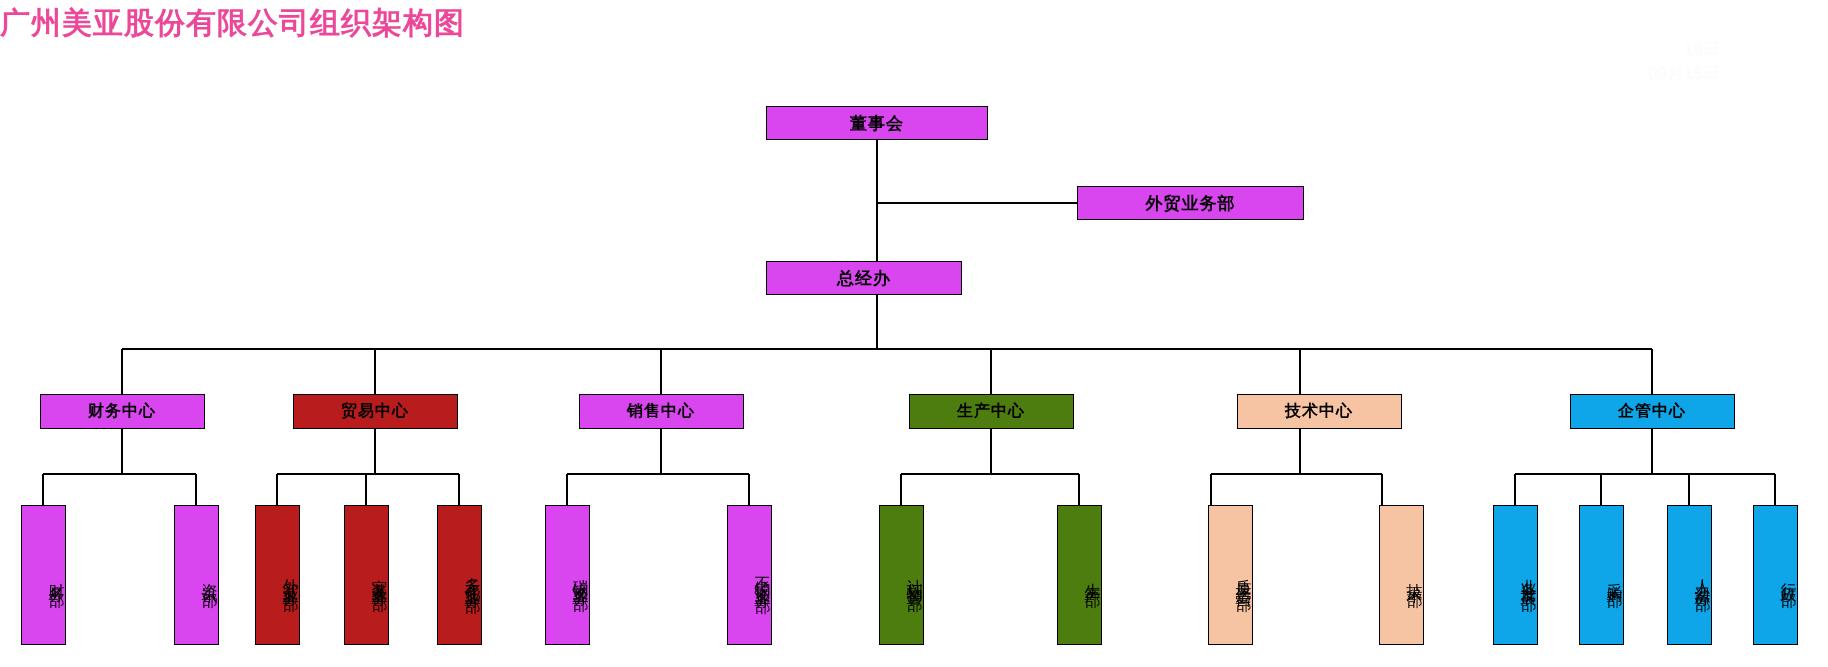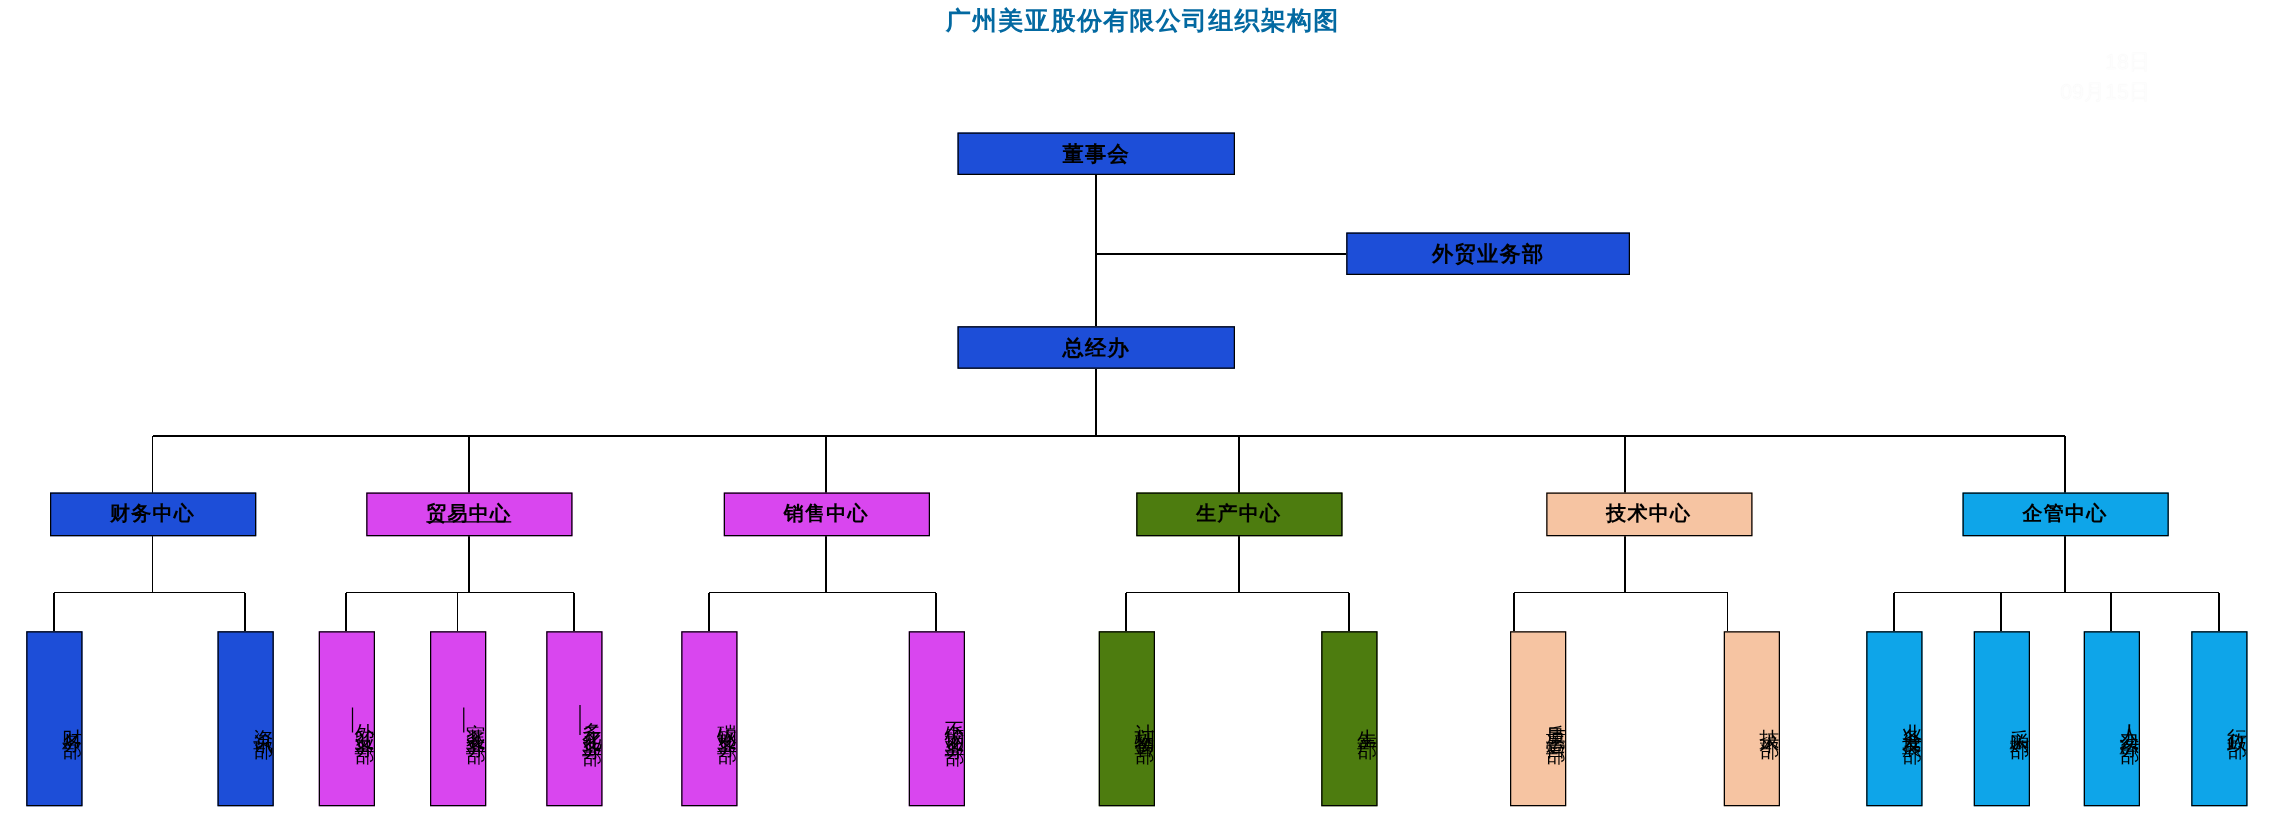--- a/index.html
+++ b/index.html
@@ -20,26 +20,25 @@
     width: 1828px;
     height: 667px;
   }
 
   
   #chart-title {
     position: absolute;
     left: 0;
     top: 3px;
     width: 1828px;
-    text-align: center;
     font-family: "Liberation Serif", "DejaVu Serif", serif;
     font-weight: bold;
-    font-size: 20px;
+    font-size: 30px;
     letter-spacing: 1px;
-    color: #0369a1;
+    color: #ec4899;
     white-space: nowrap;
   }
 
   
   #watermark {
     position: absolute;
     left: 1420px;
     top: 38px;
     width: 300px;
     font-size: 17px;
@@ -97,22 +96,22 @@
     writing-mode: vertical-rl;
     text-orientation: upright;
     letter-spacing: 4px;
     line-height: 1;
     padding-top: 2px;
     align-items: flex-start;
     justify-content: center;
   }
 
   
-  .c-gray   { background: #1d4ed8; }
-  .c-amber  { background: #d946ef; text-decoration: underline; }
+  .c-gray   { background: #d946ef; }
+  .c-amber  { background: #b91c1c; }
   .c-mint   { background: #d946ef; }
   .c-blue   { background: #4d7c0f; }
   .c-peach  { background: #f6c4a2; margin-left: 19px; }
   .c-green  { background: #0ea5e9; }
 </style>
 </head>
 <body>
 
 <div id="chart-root">
 
@@ -160,21 +159,21 @@
       <line x1="1515" y1="474" x2="1515" y2="505"></line>
       <line x1="1601" y1="474" x2="1601" y2="505"></line>
       <line x1="1689" y1="474" x2="1689" y2="505"></line>
       <line x1="1775" y1="474" x2="1775" y2="505"></line>
     </svg>
 
   <div class="node top c-gray" id="node-board" style="left: 766px; top: 106px; width: 222px; height: 34px;">董事会</div>
 
   <div class="node top c-gray" id="node-committee" style="left: 1077px; top: 186px; width: 227px; height: 34px;">外贸业务部</div>
 
-  <div class="node top c-gray" id="node-gm-office" style="left: 766px; top: 261px; width: 222px; height: 34px;">总经办</div>
+  <div class="node top c-gray" id="node-gm-office" style="left: 766px; top: 261px; width: 196px; height: 34px;">总经办</div>
 
   <div id="centers-layer">
       <div class="node center c-gray" style="left: 39.5px; top: 394px; width: 165px; height: 35px;">财务中心</div>
       <div class="node leaf c-gray" style="left: 20.5px; top: 505px; width: 45px; height: 140px;">财务部</div>
       <div class="node leaf c-gray" style="left: 173.5px; top: 505px; width: 45px; height: 140px;">资讯部</div>
       <div class="node center c-amber" style="left: 292.5px; top: 394px; width: 165px; height: 35px;">贸易中心</div>
       <div class="node leaf c-amber" style="left: 254.5px; top: 505px; width: 45px; height: 140px;">外贸业务部</div>
       <div class="node leaf c-amber" style="left: 343.5px; top: 505px; width: 45px; height: 140px;">家装业务部</div>
       <div class="node leaf c-amber" style="left: 436.5px; top: 505px; width: 45px; height: 140px;">多元化业务部</div>
       <div class="node center c-mint" style="left: 578.5px; top: 394px; width: 165px; height: 35px;">销售中心</div>

